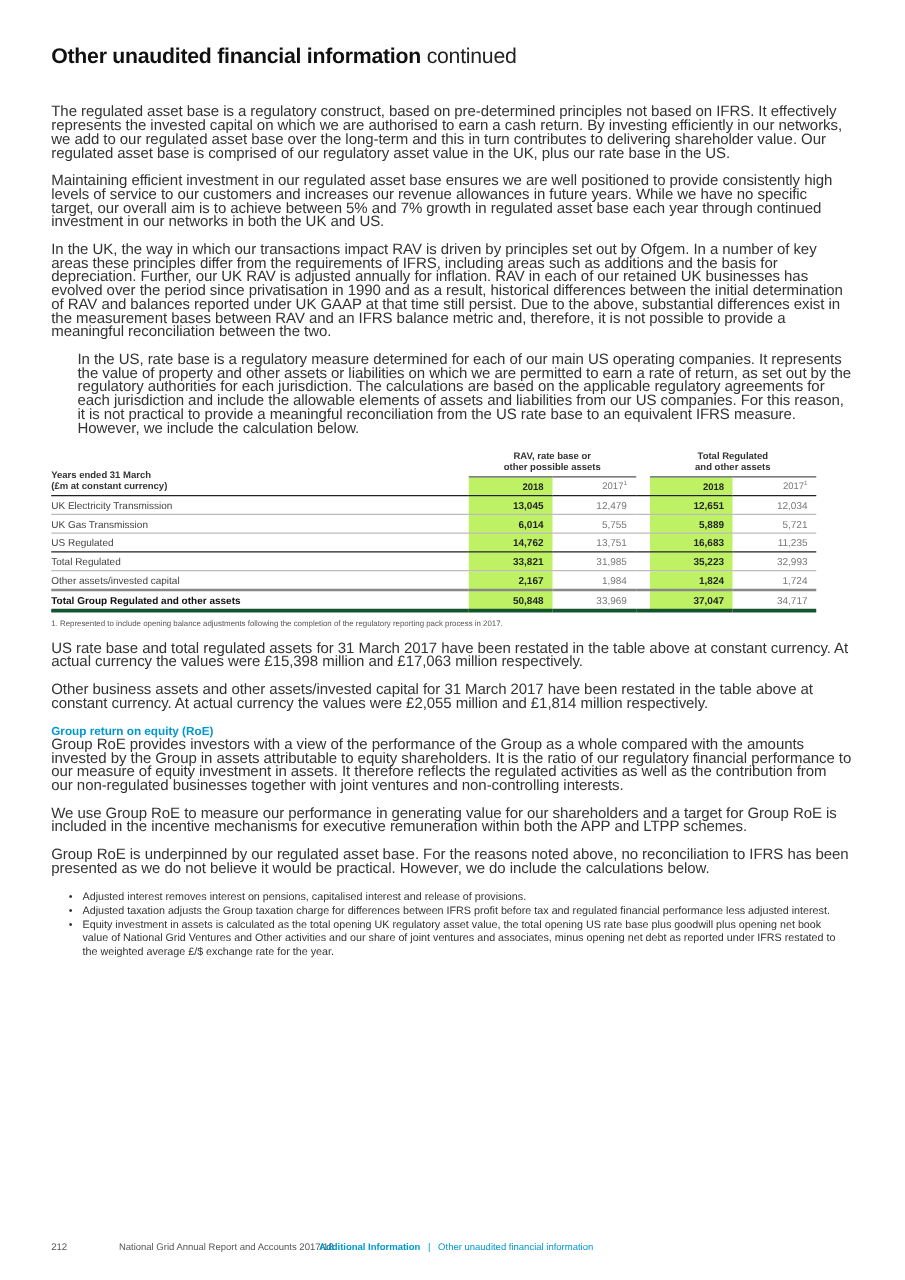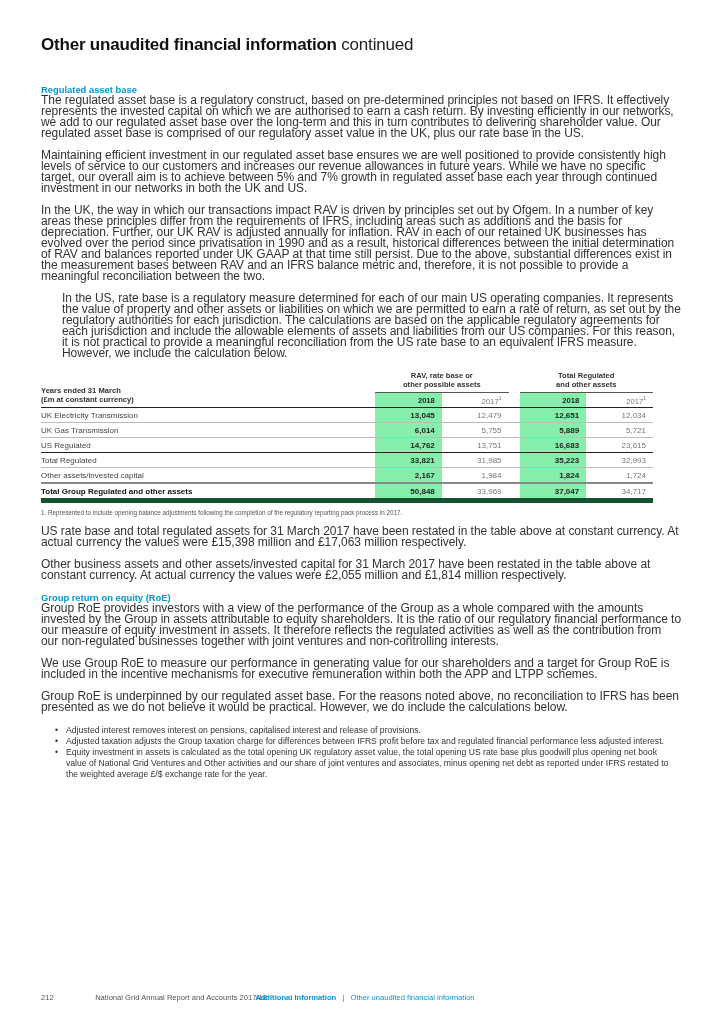--- a/index.html
+++ b/index.html
@@ -24,31 +24,31 @@
   }
   p.body.tight { margin-bottom: 0; margin-left: 21px; }
 
   
   .tbl-wrap { position: relative; width: 612px; margin-top: 12px; }
   table.data { border-collapse: collapse; width: 612px; font-size: 8px; }
   table.data td, table.data th { padding: 0; height: 14px; vertical-align: middle; }
   .col-label { width: 360px; text-align: left; }
   .col-num { width: 63px; text-align: right; padding-right: 7px !important; }
   .gap { width: 12px; }
-  .shade { background: #86efac; }
+  .shade { background: #bef264; }
   .grp-head th { font-weight: bold; font-size: 7.6px; line-height: 9px; text-align: center; vertical-align: bottom; padding-bottom: 3px !important; color: #333; }
   .grp-head th.col-label { text-align: left; }
   .grp-line { border-top: 1px solid #555; }
   .year-row td { font-size: 7.6px; height: 13px; }
   .year-row .bold-y { font-weight: bold; color: #222; }
   .year-row .light-y { color: #777; }
   .row-sep td { border-top: 1px solid #222; }
   .row-thin td { border-top: 1px solid #bbb; }
   .row-double td { border-top: 2px solid #888; }
-  .row-bottom td { border-bottom: 5px solid #14532d; }
+  .row-bottom td { border-bottom: 3px solid #14532d; }
   td.val18 { font-weight: bold; color: #222; }
   td.val17 { color: #777; }
   td.lbl { color: #444; }
   tr.total-row td.lbl { font-weight: bold; color: #111; }
   .footnote { font-size: 6.3px; color: #555; margin: 6px 0 10px 0; }
   sup { font-size: 5px; }
 
   ul.bullets { list-style: none; margin: 12px; padding: 0; }
   ul.bullets li {
     font-size: 8.6px; line-height: 11px; color: #333; position: relative; padding-left: 13px;
@@ -72,21 +72,20 @@
 <body>
 
 <div class="page-title">
   <span class="bold">Other unaudited financial information</span>
   <span class="light">continued</span>
 </div>
 
 <div class="content">
 
   <section>
-    <h3 class="section-heading">Regulated asset base</h3>
     <p class="body">The regulated asset base is a regulatory construct, based on pre-determined principles not based on IFRS. It effectively represents the invested capital on which we are authorised to earn a cash return. By investing efficiently in our networks, we add to our regulated asset base over the long-term and this in turn contributes to delivering shareholder value. Our regulated asset base is comprised of our regulatory asset value in the UK, plus our rate base in the US.</p>
     <p class="body">Maintaining efficient investment in our regulated asset base ensures we are well positioned to provide consistently high levels of service to our customers and increases our revenue allowances in future years. While we have no specific target, our overall aim is to achieve between 5% and 7% growth in regulated asset base each year through continued investment in our networks in both the UK and US.</p>
     <p class="body">In the UK, the way in which our transactions impact RAV is driven by principles set out by Ofgem. In a number of key areas these principles differ from the requirements of IFRS, including areas such as additions and the basis for depreciation. Further, our UK RAV is adjusted annually for inflation. RAV in each of our retained UK businesses has evolved over the period since privatisation in 1990 and as a result, historical differences between the initial determination of RAV and balances reported under UK GAAP at that time still persist. Due to the above, substantial differences exist in the measurement bases between RAV and an IFRS balance metric and, therefore, it is not possible to provide a meaningful reconciliation between the two.</p>
     <p class="body tight">In the US, rate base is a regulatory measure determined for each of our main US operating companies. It represents the value of property and other assets or liabilities on which we are permitted to earn a rate of return, as set out by the regulatory authorities for each jurisdiction. The calculations are based on the applicable regulatory agreements for each jurisdiction and include the allowable elements of assets and liabilities from our US companies. For this reason, it is not practical to provide a meaningful reconciliation from the US rate base to an equivalent IFRS measure. However, we include the calculation below.</p>
   </section>
 
   <div class="tbl-wrap">
     <table class="data">
       <colgroup>
         <col style="width:360px">
@@ -135,21 +134,21 @@
         <td class="gap"></td>
         <td class="col-num shade val18">5,889</td>
         <td class="col-num val17">5,721</td>
       </tr>
       <tr class="row-thin">
         <td class="lbl">US Regulated</td>
         <td class="col-num shade val18">14,762</td>
         <td class="col-num val17">13,751</td>
         <td class="gap"></td>
         <td class="col-num shade val18">16,683</td>
-        <td class="col-num val17">23,615</td>
+        <td class="col-num val17">11,235</td>
       </tr>
       <tr class="row-sep">
         <td class="lbl">Total Regulated</td>
         <td class="col-num shade val18">33,821</td>
         <td class="col-num val17">31,985</td>
         <td class="gap"></td>
         <td class="col-num shade val18">35,223</td>
         <td class="col-num val17">32,993</td>
       </tr>
       <tr class="row-thin">

